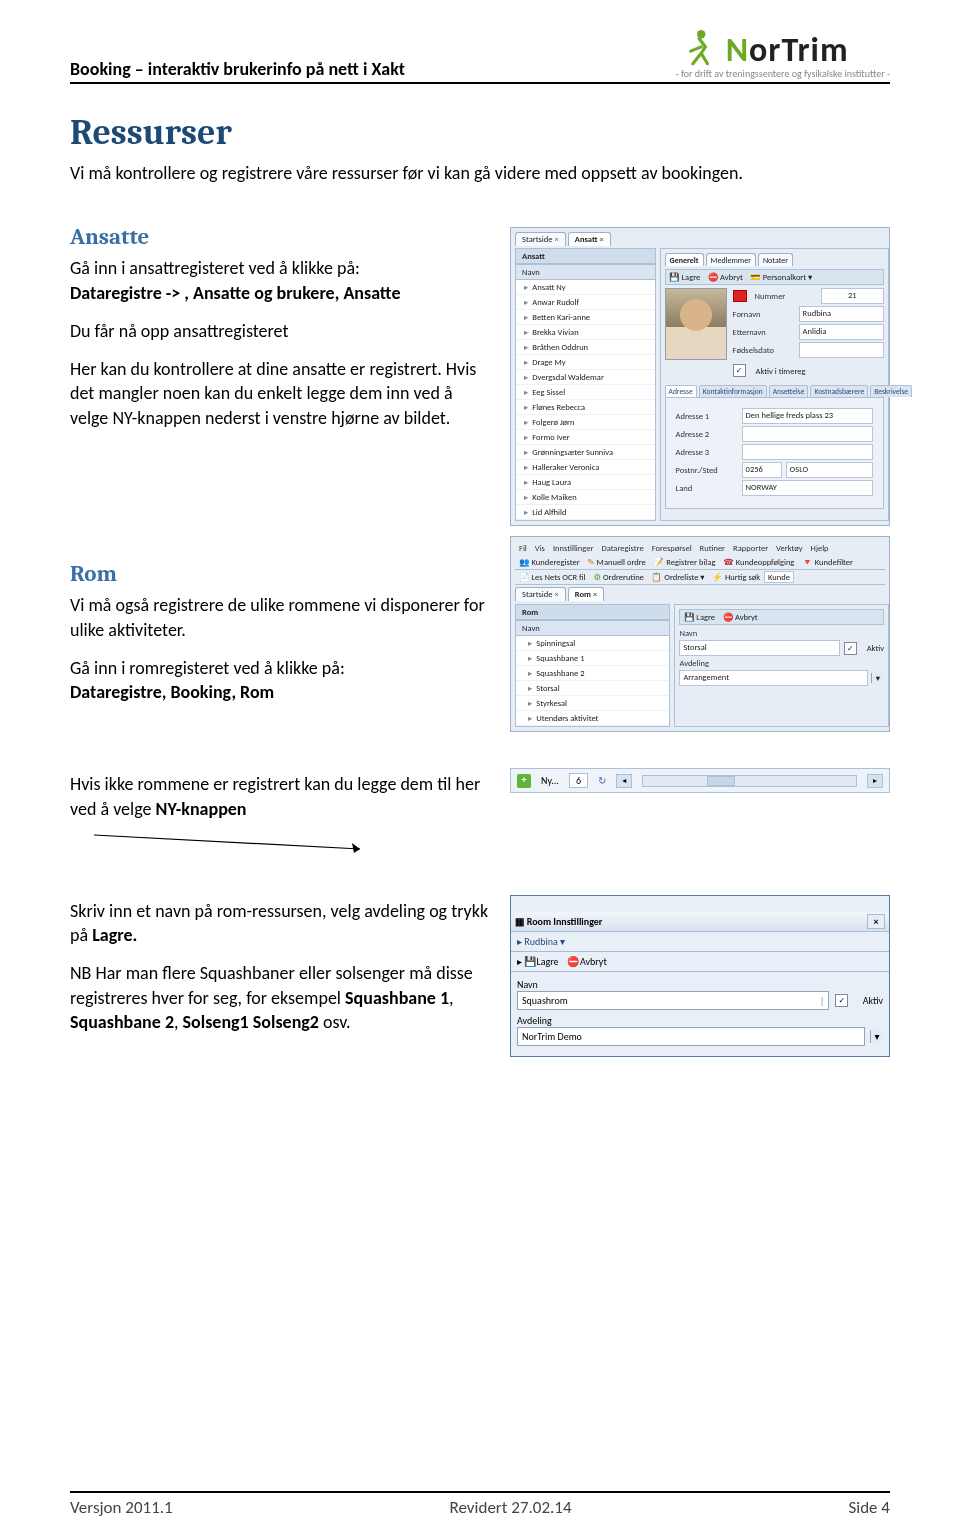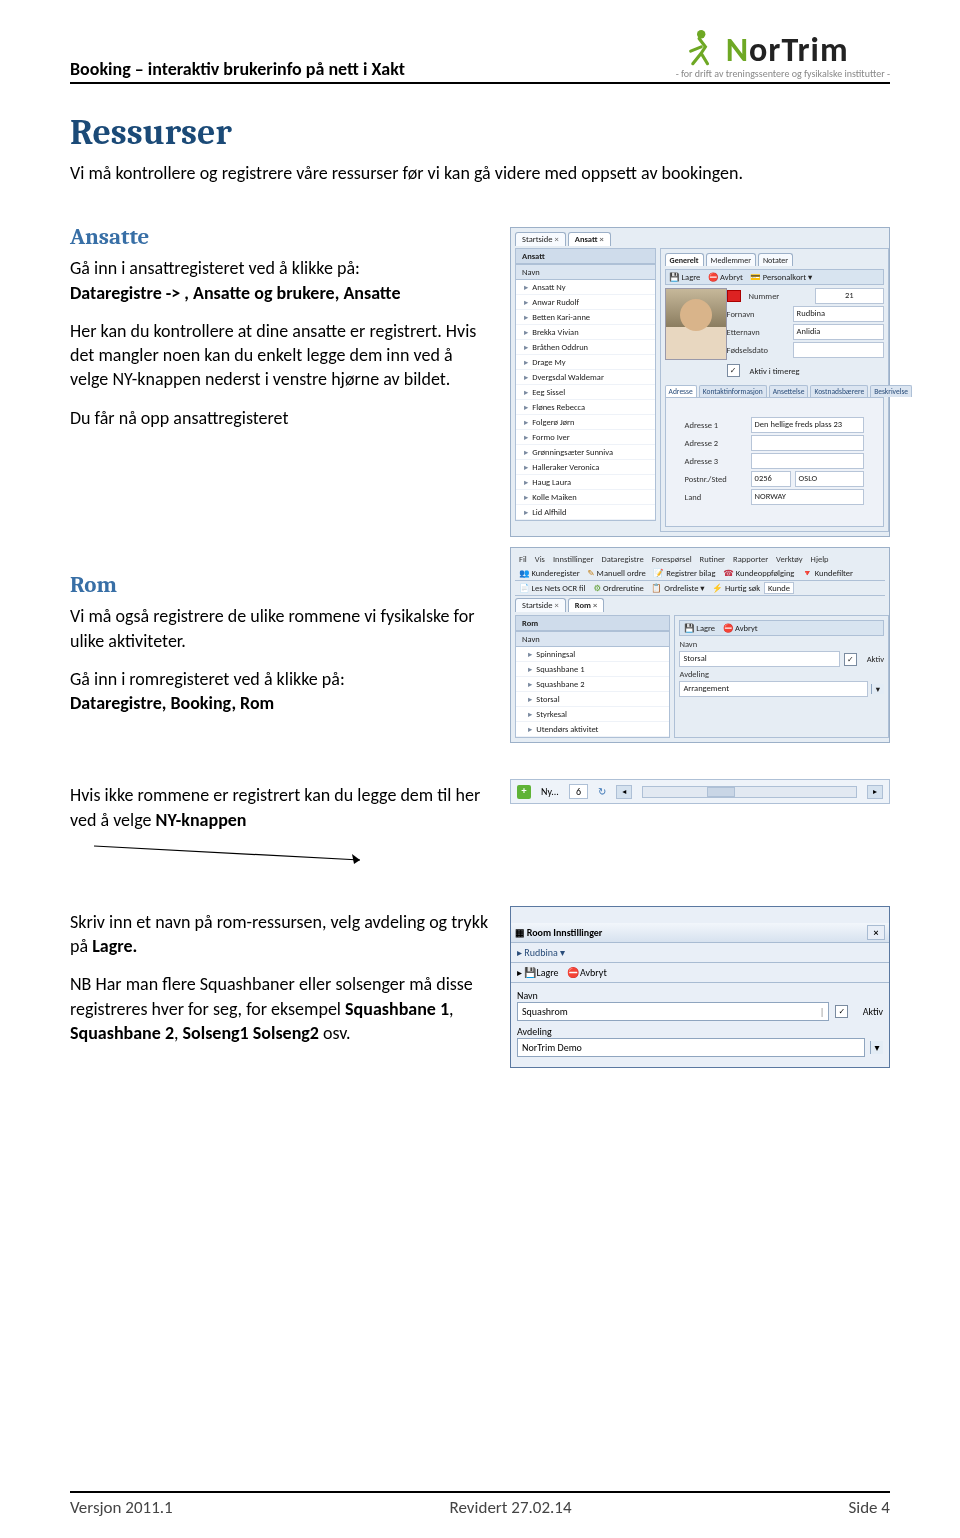--- a/index.html
+++ b/index.html
@@ -110,21 +110,21 @@
   .list-body { background: #fff; }
   .list-body div {
     padding: 2px 8px; border-bottom: 1px solid #eef2f8;
   }
   .detailpane {
     background: #e6edf4; border: 1px solid #aec0d6;
     padding: 4px;
   }
   .subtabs { display: flex; gap: 2px; margin-bottom: 3px; }
   .subtabs .tab { font-size: 8px; padding: 1px 4px; }
-  .photo-row { display: flex; gap: 0; }
+  .photo-row { display: flex; gap: 6px; }
   .photo {
     width: 60px; height: 70px; border: 1px solid #99a;
     background: linear-gradient(#c6b89a 0%, #8a7c5f 55%, #e8d7c0 55%, #e8d7c0 100%);
     position: relative;
   }
   .photo::after {
     content: ""; position: absolute; left: 14px; top: 10px;
     width: 32px; height: 32px; border-radius: 50%;
     background: #d9b48a;
   }
@@ -138,21 +138,21 @@
     border:1px solid #a00; margin-right:4px;
   }
   .chk { display:inline-block; width:11px; height:11px; border:1px solid #7a8ba0; background:#fff; text-align:center; line-height:10px; font-size:8px; }
 
   .addr-tabs { display:flex; gap:2px; margin-top:6px; }
   .addr-tabs .atab {
     font-size:7.5px; padding:1px 3px; border:1px solid #aec0d6; border-bottom:none;
     background:#dbe5f1; color:#2a4d7a; border-radius:2px 2px 0 0;
   }
   .addr-tabs .atab.on { background:#fff; }
-  .addr-body { border:1px solid #aec0d6; background:#eef2f8; padding:19px; }
+  .addr-body { border:1px solid #aec0d6; background:#eef2f8; padding:10px; }
 
   
   .menubar { background:#e6edf4; padding:2px 4px; color:#333; }
   .menubar span { margin-right:8px; }
   .cmdbar { background:#e6edf4; padding:2px 4px; border-bottom:1px solid #aec0d6; white-space:nowrap; }
   .cmdbar .cmd { margin-right:6px; }
   .rom-grid { display:grid; grid-template-columns:42% 58%; gap:4px; margin-top:3px; }
   .rom-list-body div { padding:2px 12px; border-bottom:1px solid #eef2f8; }
 
   
@@ -233,22 +233,22 @@
   <h1 class="section-h1">Ressurser</h1>
   <p class="para">Vi må kontrollere og registrere våre ressurser før vi kan gå videre med oppsett av bookingen.</p>
 
   <div class="two-col">
     <div class="left-col">
       <h2 class="section-h2">Ansatte</h2>
       <p class="para">
         <span>Gå inn i ansattregisteret ved å klikke på:</span><br>
         <span class="bold">Dataregistre -&gt; , Ansatte og brukere, Ansatte</span>
       </p>
+      <p class="para">Du får nå opp ansattregisteret</p>
       <p class="para">Her kan du kontrollere at dine ansatte er registrert. Hvis det mangler noen kan du enkelt legge dem inn ved å velge NY-knappen nederst i venstre hjørne av bildet.</p>
-      <p class="para">Du får nå opp ansattregisteret</p>
     </div>
 
     <div class="right-col">
 
       <div class="mock" style="margin-top:28px">
         <div class="tabbar">
           <div class="tab">
             <span>Startside</span><span class="close">×</span>
           </div>
           <div class="tab active">
@@ -348,21 +348,21 @@
             </div>
           </div>
         </div>
       </div>
     </div>
   </div>
 
   <div class="two-col" style="margin-top:10px">
     <div class="left-col">
       <h2 class="section-h2">Rom</h2>
-      <p class="para">Vi må også registrere de ulike rommene vi fysikalske for ulike aktiviteter.</p>
+      <p class="para">Vi må også registrere de ulike rommene vi disponerer for ulike aktiviteter.</p>
       <p class="para">
         <span>Gå inn i romregisteret ved å klikke på:</span><br>
         <span class="bold">Dataregistre, Booking, Rom</span>
       </p>
     </div>
 
     <div class="right-col">
       <div class="mock">
         <div class="menubar" id="menubar"><span>Fil</span><span>Vis</span><span>Innstillinger</span><span>Dataregistre</span><span>Forespørsel</span><span>Rutiner</span><span>Rapporter</span><span>Verktøy</span><span>Hjelp</span></div>
         <div class="cmdbar">

